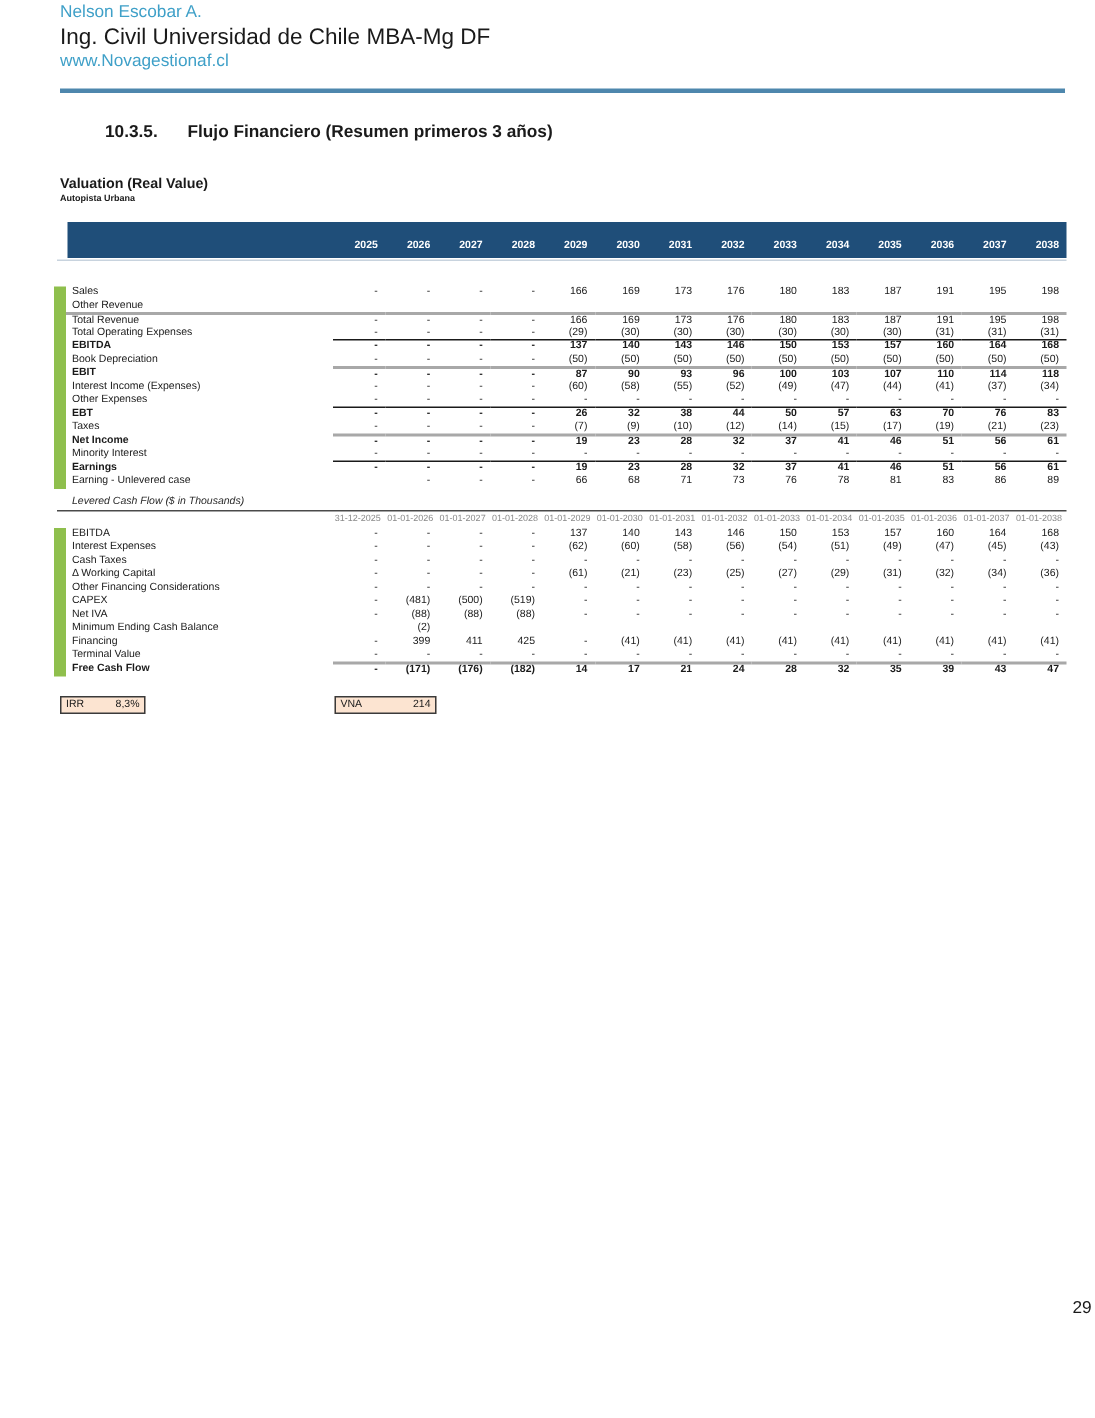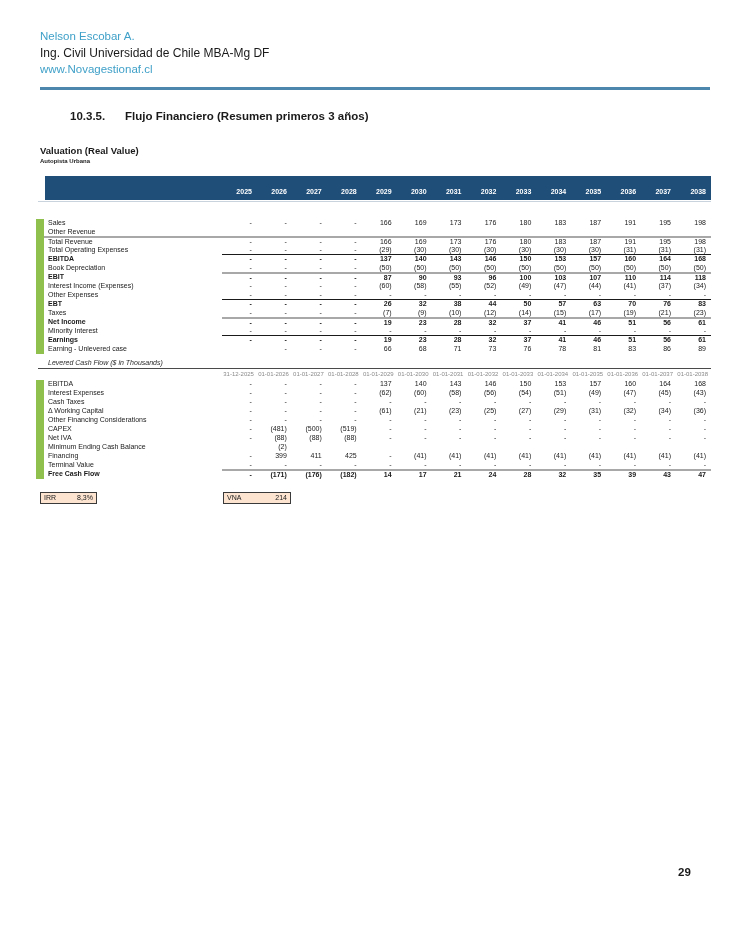--- a/index.html
+++ b/index.html
@@ -1,23 +1,23 @@
 <!DOCTYPE html>
 <html style="--teal: #3FA0C8; --rule: #4E87AD; --navy: #1F4E79; --green: #8FBF4D; --peach: #FCE4D1;"><head>
 <meta charset="utf-8">
 <style>
   html,body{margin:0;padding:0;}
   body{
     width:730px;height:945px;background:#ffffff;position:relative;overflow:hidden;
     font-family:"Liberation Sans", sans-serif;color:#1a1a1a;
     -webkit-font-smoothing:antialiased;
   }
-  .doc-header{margin:28px 0 0 40px;}
+  .doc-header{margin:0 0 0 40px;}
   .h-name{color:var(--teal,#3FA0C8);font-size:11.5px;line-height:16.5px;}
-  .h-sub{color:#1a1a1a;font-size:12px;line-height:16.5px;}
+  .h-sub{color:#1a1a1a;font-size:15px;line-height:16.5px;}
   .h-web{color:var(--teal,#3FA0C8);font-size:11.5px;line-height:16.5px;}
   .rule{margin:9px 0 0 40px;width:670px;height:3px;background:var(--rule,#4E87AD);}
   .sec{margin:20px 0 0 40px;font-size:11.5px;font-weight:700;display:flex;}
   .sec-num{width:55px;margin-left:30px;}
   .vt{margin:23px 0 0 40px;font-size:9.5px;font-weight:700;}
   .vs{margin:2px 0 0 40px;font-size:6px;font-weight:700;}
 
   .tblwrap{margin-left:38px;width:673px;}
   .tblwrap.first{margin-top:12px;}
   table{border-collapse:collapse;table-layout:fixed;}
@@ -46,21 +46,21 @@
   .lev-title{margin:5px 0 0 38px;width:663px;font-size:7px;font-style:italic;
     padding:0 0 2px 10px;border-bottom:1px solid #4a4a4a;color:#2a2a2a;}
 
   .metrics{margin:13px 0 0 40px;display:flex;align-items:center;}
   .mbox{height:12px;border:1px solid #3a3a3a;background:var(--peach,#FCE4D1);
     display:flex;align-items:center;justify-content:space-between;
     font-size:7px;padding:0 3px;box-sizing:border-box;}
   .mbox.irr{width:57px;}
   .mbox.vna{width:68px;margin-left:126px;}
 
-  .pagenum{position:absolute;top:866px;left:678px;font-size:11.5px;font-weight:bold;}
+  .pagenum{position:absolute;top:866px;left:715px;font-size:11.5px;}
 </style>
 </head>
 <body>
 
 <header class="doc-header">
   <div class="h-name">Nelson Escobar A.</div>
   <div class="h-sub">Ing. Civil Universidad de Chile MBA-Mg DF</div>
   <div class="h-web">www.Novagestionaf.cl</div>
 </header>
 

